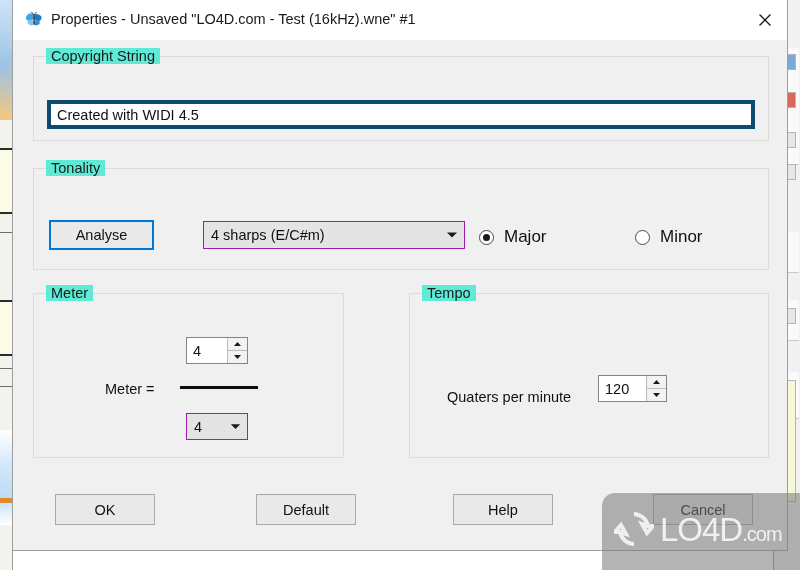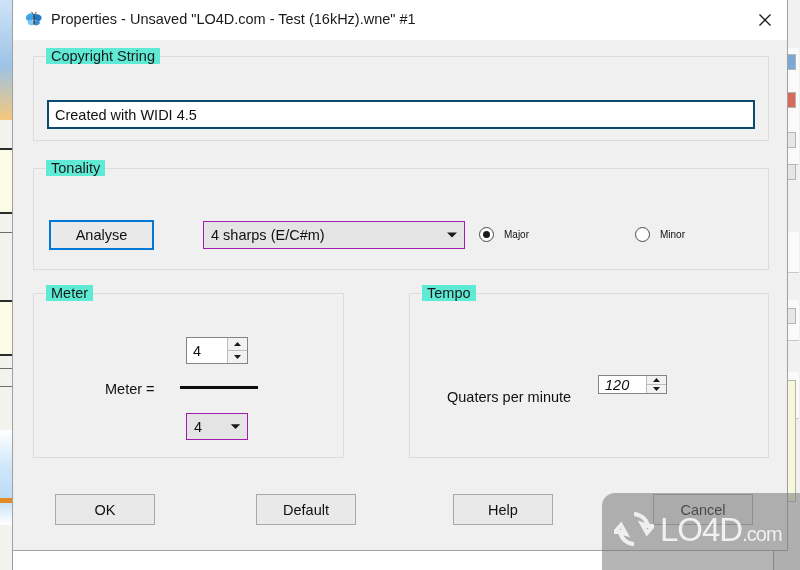--- a/index.html
+++ b/index.html
@@ -135,21 +135,21 @@
     padding: 0 5px;
     font-size: 14.5px;
     color: #1a1a1a;
     white-space: nowrap;
   }
 
   
   .textfield {
     position: absolute;
     background: #ffffff;
-    border: 2px solid #0c4a6e;
+    border: 4px solid #0c4a6e;
     box-sizing: border-box;
     font-family: "Liberation Sans", sans-serif;
     font-size: 14.5px;
     color: #101010;
     padding: 0 6px;
     display: flex;
     align-items: center;
     outline: none;
   }
 
@@ -212,21 +212,21 @@
   .radio-dot.on::after {
     content: "";
     position: absolute;
     left: 3px; top: 3px;
     width: 7px; height: 7px;
     border-radius: 50%;
     background: #1b1b1b;
   }
   .radio-label {
     margin-left: 10px;
-    font-size: 10px;
+    font-size: 17px;
     color: #101010;
     white-space: nowrap;
   }
 
   .spinner {
     position: absolute;
     background: #ffffff;
     border: 1px solid #848484;
     box-sizing: border-box;
     display: flex;
@@ -410,21 +410,21 @@
       </svg>
     </div>
   </div>
 
   <div class="groupbox" style="left:396px; top:293px; width:360px; height:165px;">
     <div class="group-title">Tempo</div>
   </div>
 
   <div class="static-label" style="left:434px; top:381px;margin-top:8px;">Quaters per minute</div>
 
-  <div class="spinner" style="left:585px; top:375px; width:69px; height:19px;font-style:italic;">
+  <div class="spinner" style="left:585px; top:375px; width:69px; height:27px;">
     <div class="spin-val">120</div>
     <div class="spin-btns">
       <div class="spin-up">
         <svg width="9" height="6" viewBox="0 0 9 6">
             <path d="M4.5 1 L8 5 L1 5 Z" fill="#1a1a1a"></path>
           </svg>
       </div>
       <div class="spin-down">
         <svg width="9" height="6" viewBox="0 0 9 6">
             <path d="M4.5 5 L1 1 L8 1 Z" fill="#1a1a1a"></path>

